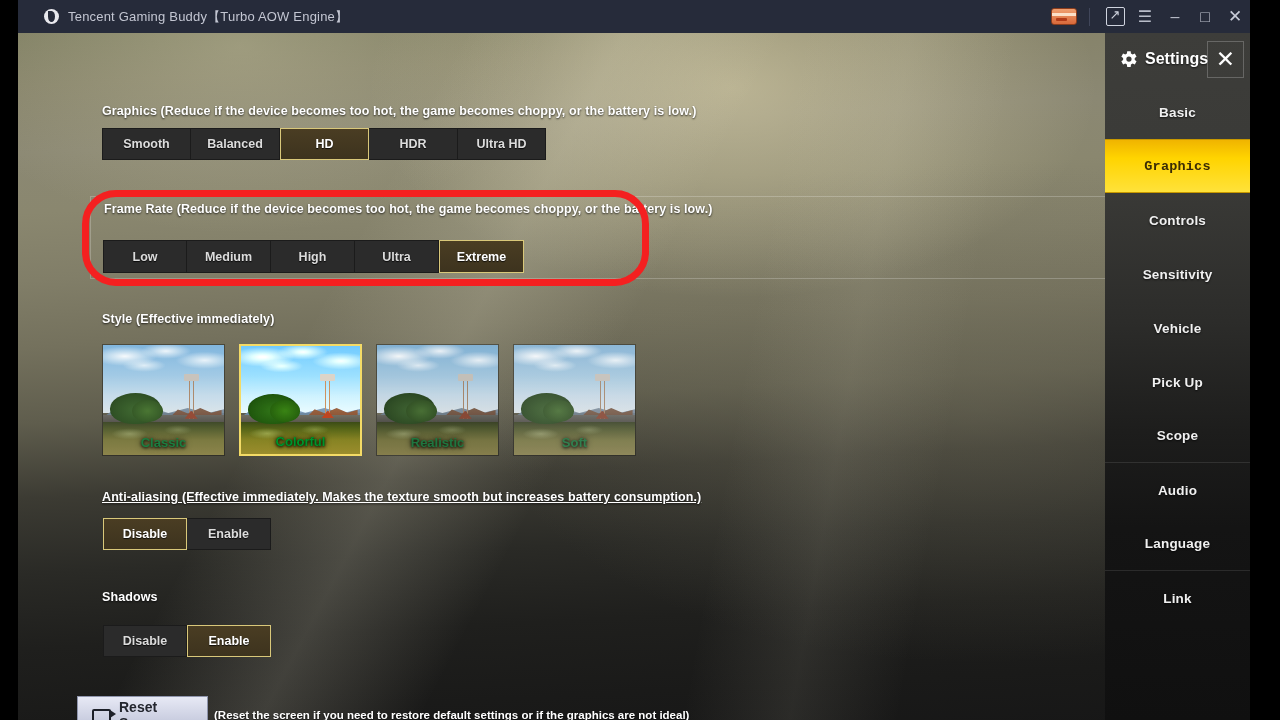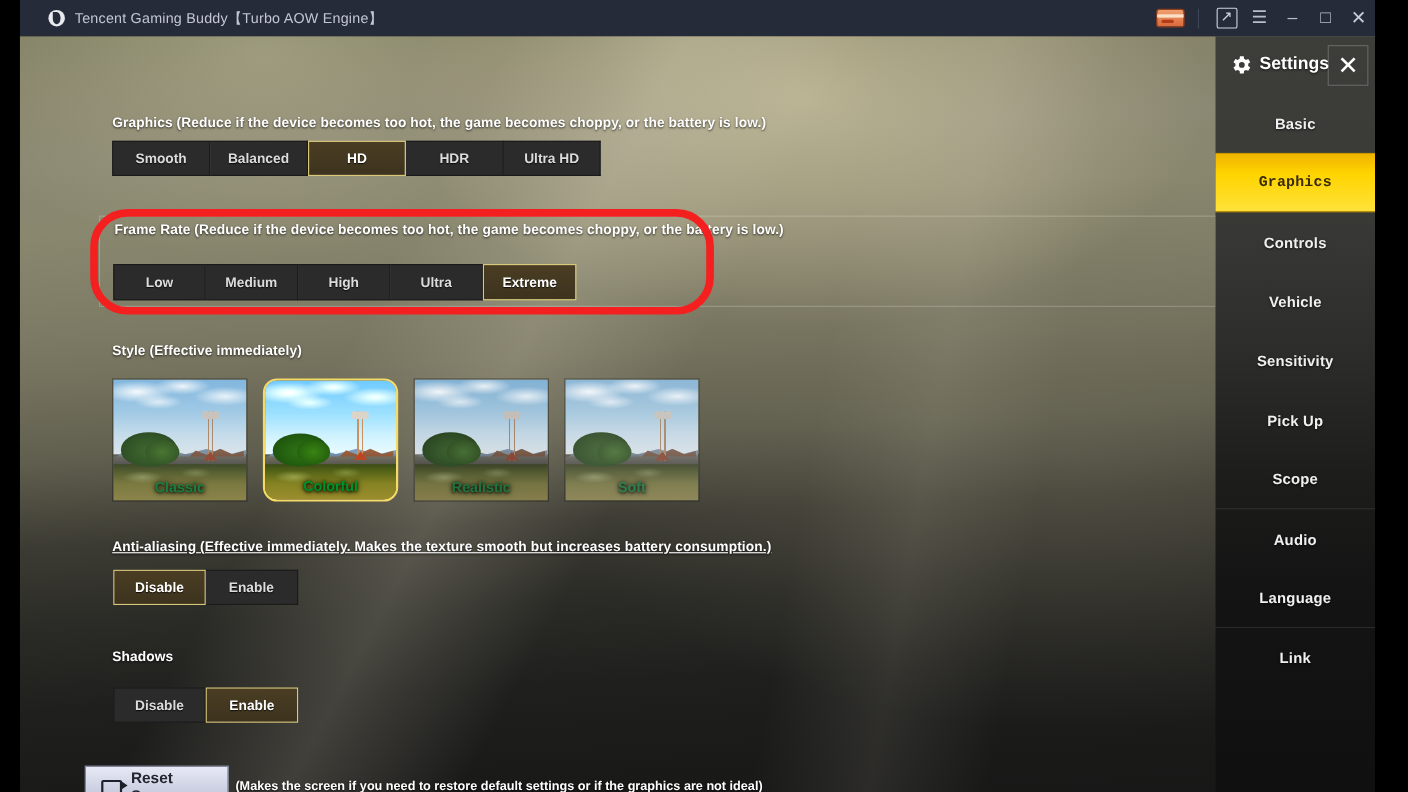--- a/index.html
+++ b/index.html
@@ -191,21 +191,21 @@
     content:""; position:absolute; left:-3px; bottom:0; width:13px; height:18%;
     background:#9a4b34; clip-path: polygon(0 100%, 50% 0, 100% 100%);
   }
   .thumb .label {
     position:absolute; left:0; right:0; bottom:5px; text-align:center;
     color:#15803d; font-size:13px; font-weight:bold;
     text-shadow: 0 1px 3px rgba(0,0,0,.95), 0 0 6px rgba(0,0,0,.8);
   }
   
   .thumb.classic  { filter: saturate(.92) contrast(1.0)  brightness(1.0); }
-  .thumb.colorful { filter: saturate(1.35) contrast(1.08) brightness(1.06); border-radius: 13px; }
+  .thumb.colorful { filter: saturate(1.35) contrast(1.08) brightness(1.06); }
   .thumb.realistic{ filter: saturate(.80) contrast(1.05) brightness(.96); }
   .thumb.soft     { filter: saturate(.78) contrast(.90)  brightness(1.04); }
   .thumb.movie    { filter: saturate(.95) contrast(1.22) brightness(.86); }
 
   
   #reset-btn {
     position: absolute; left: 53px; top: 663px; width: 131px; height: 38px;
     background: linear-gradient(#e7e9f5, #b9bed4);
     border: 1px solid #8f95ad;
     display: flex; align-items: center; gap: 8px; padding-left: 14px;
@@ -377,39 +377,39 @@
       <div class="sec-label" style="left:78px; top:557px;">Shadows</div>
       <div class="seg" id="seg-shadows" style="left:79px; top:592px; height:32px;">
           <div class="seg-btn" style="width: 84px;">Disable</div>
           <div class="seg-btn sel" style="width: 84px;">Enable</div>
         </div>
 
       <div id="reset-btn">
         <div id="reset-icon"></div>
         <span>Reset Screen</span>
       </div>
-      <div id="reset-note">(Makes the screen if you need to restore default settings or if the graphics are not ideal)</div>
+      <div id="reset-note">(Reset the screen if you need to restore default settings or if the graphics are not ideal)</div>
     </div>
 
     <div id="sidebar">
       <div id="sb-head">
         <svg id="gear" viewBox="0 0 24 24">
           <path fill="currentColor" d="M19.1 13.1a7.6 7.6 0 0 0 0-2.2l2.1-1.6-2-3.5-2.5 1a7.6 7.6 0 0 0-1.9-1.1L14.5 3h-4l-.3 2.7c-.7.3-1.3.6-1.9 1.1l-2.5-1-2 3.5 2.1 1.6a7.6 7.6 0 0 0 0 2.2l-2.1 1.6 2 3.5 2.5-1c.6.5 1.2.8 1.9 1.1l.3 2.7h4l.3-2.7c.7-.3 1.3-.6 1.9-1.1l2.5 1 2-3.5-2.1-1.6zM12.5 15a3 3 0 1 1 0-6 3 3 0 0 1 0 6z"></path>
         </svg>
         <div id="sb-title">Settings</div>
         <div id="sb-close">
           <span>✕</span>
         </div>
       </div>
       <div id="sb-list">
           <div class="sb-item">Basic</div>
           <div class="sb-item active">Graphics</div>
           <div class="sb-item">Controls</div>
+          <div class="sb-item">Sensitivity</div>
           <div class="sb-item">Vehicle</div>
-          <div class="sb-item">Sensitivity</div>
           <div class="sb-item">Pick Up</div>
           <div class="sb-item divider-after">Scope</div>
           <div class="sb-item">Audio</div>
           <div class="sb-item divider-after">Language</div>
           <div class="sb-item">Link</div>
         </div>
     </div>
 
   </div>
 </div>

